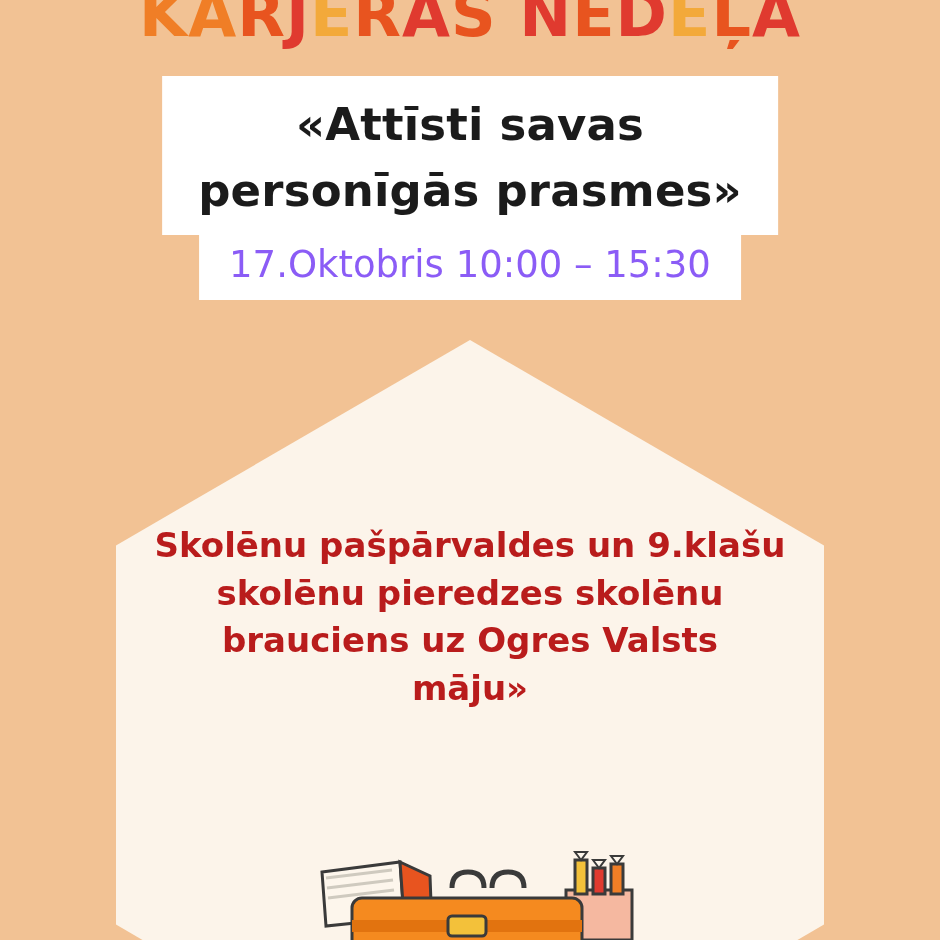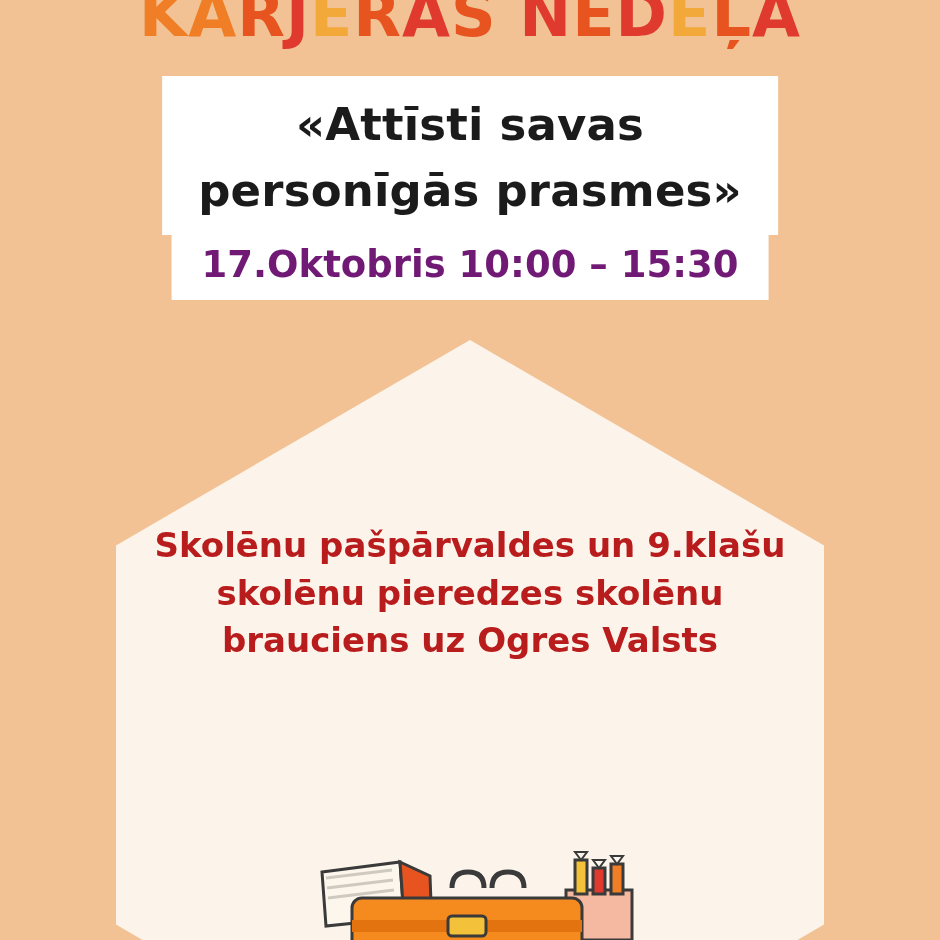--- a/index.html
+++ b/index.html
@@ -65,22 +65,22 @@
     position: absolute;
     top: 232px;
     left: 50%;
     transform: translateX(-50%);
     background: #ffffff;
     padding: 10px 30px 12px 30px;
     text-align: center;
   }
   .date-line {
     font-size: 37px;
-    font-weight: 700;
-    color: #701a75;
+    font-weight: 400;
+    color: #8b5cf6;
     line-height: 1.25;
     white-space: nowrap;
   }
 
   
   .hexagon {
     position: absolute;
     top: 340px;
     left: 50%;
     transform: translateX(-50%);
@@ -133,20 +133,21 @@
   <div class="date-plate">
     <div class="date-line">17.Oktobris 10:00 – 15:30</div>
   </div>
 
   <div class="hexagon"></div>
 
   <div class="hex-text">
     <div class="ht-line">Skolēnu pašpārvaldes un 9.klašu</div>
     <div class="ht-line">skolēnu pieredzes skolēnu</div>
     <div class="ht-line">brauciens uz Ogres Valsts</div>
+    <div class="ht-line last">māju»</div>
   </div>
 
   <svg class="illo" viewBox="0 0 940 120">
 
     <g>
       <path d="M322 52 L400 42 L404 98 L326 106 Z" fill="#fdf6ec" stroke="#3a3a3a" stroke-width="3"></path>
       <path d="M326 58 L392 50" stroke="#cfcabf" stroke-width="3"></path>
       <path d="M327 68 L393 60" stroke="#cfcabf" stroke-width="3"></path>
       <path d="M328 78 L394 70" stroke="#cfcabf" stroke-width="3"></path>
       <path d="M400 42 L430 56 L432 110 L404 98 Z" fill="#e8541f" stroke="#3a3a3a" stroke-width="3"></path>

